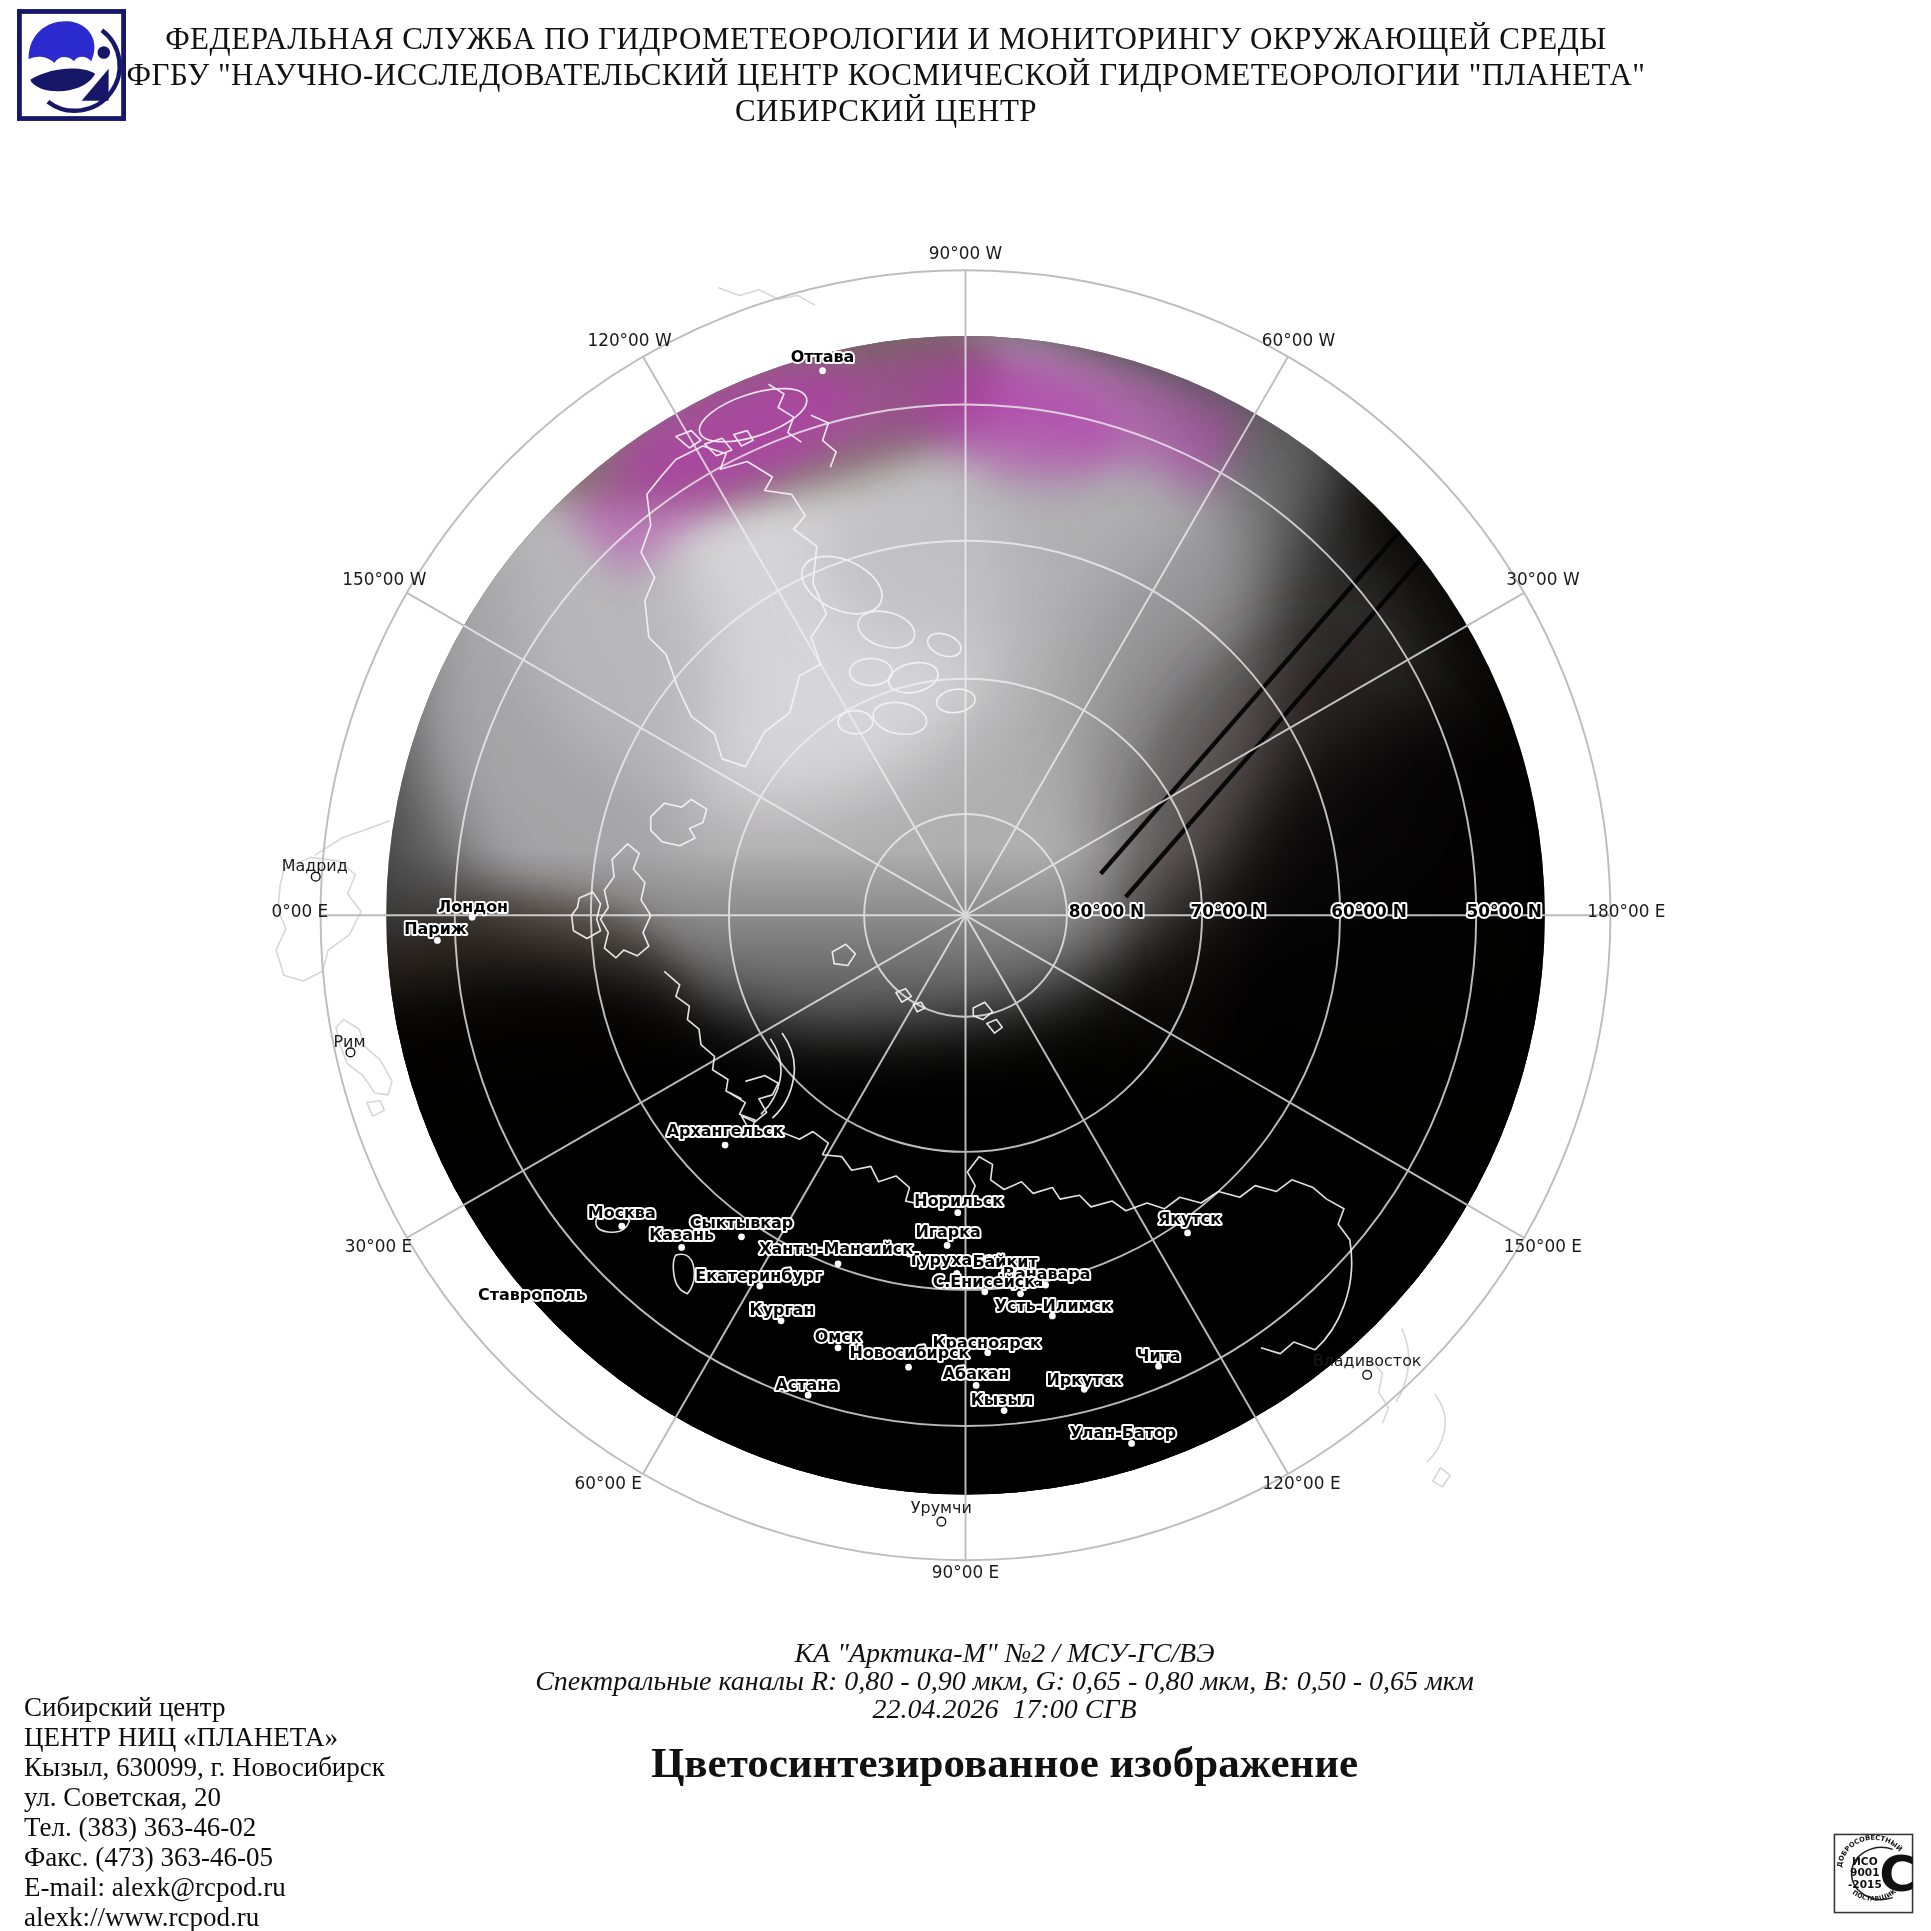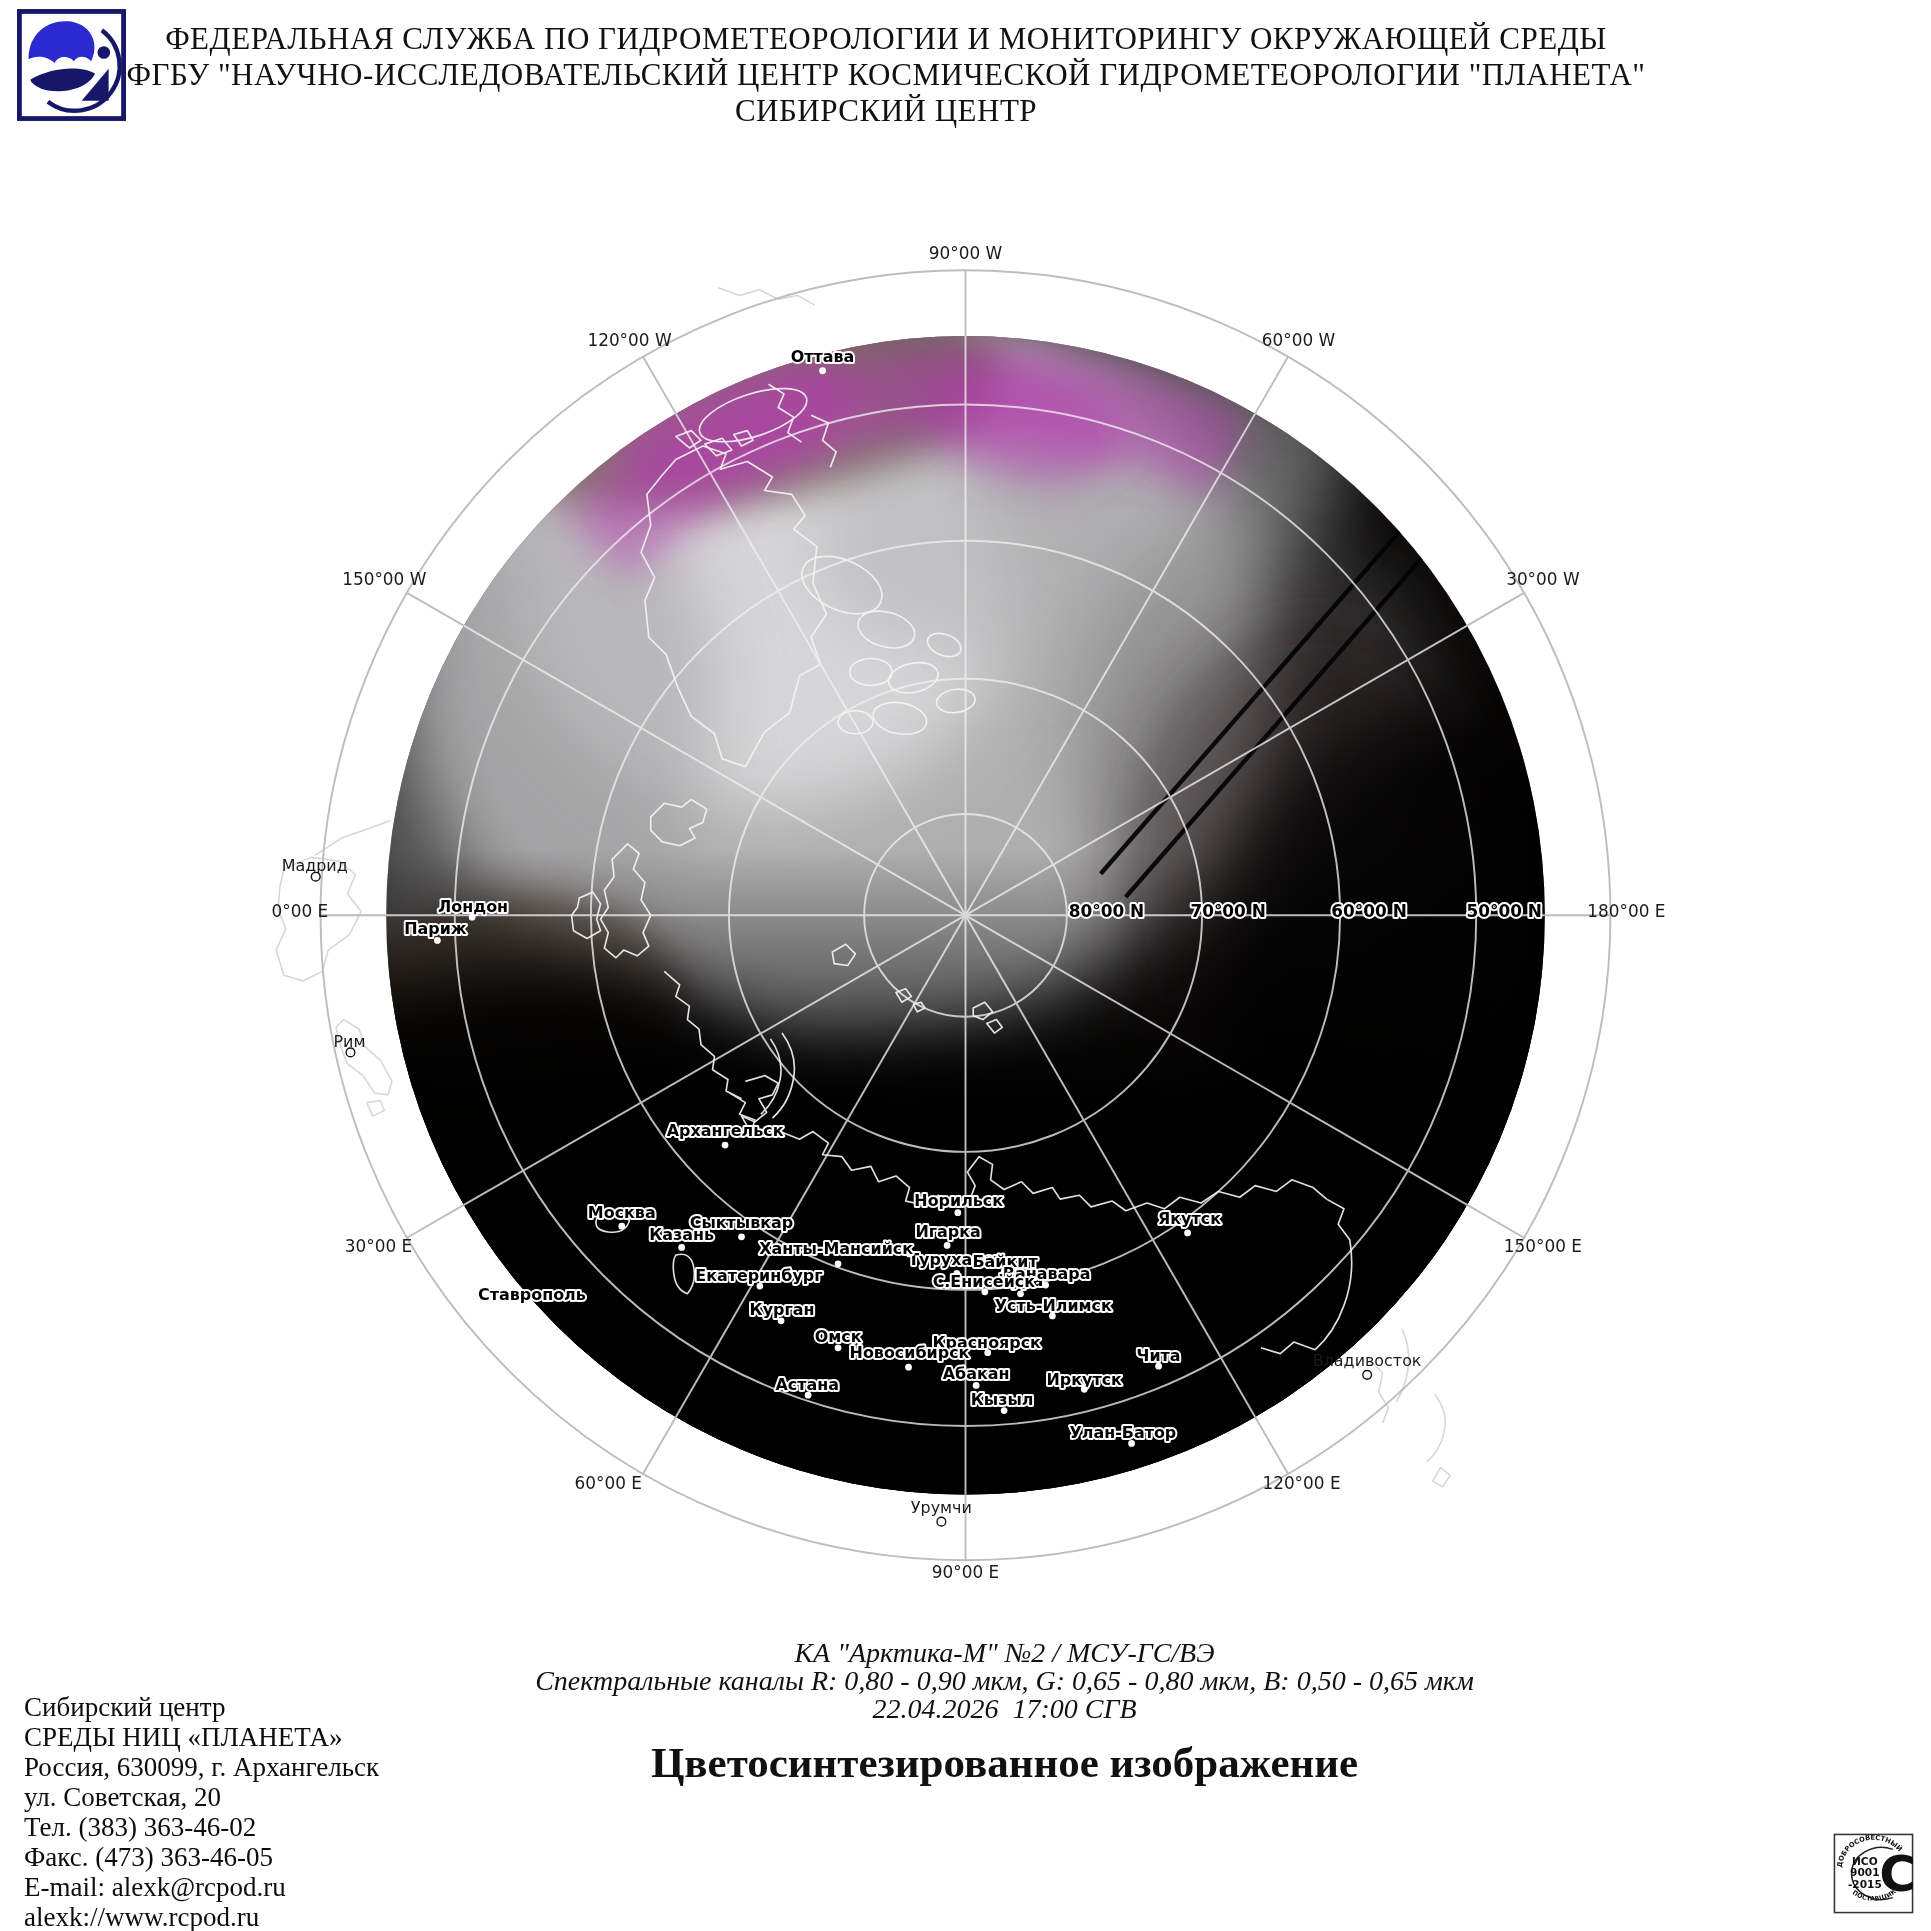--- a/index.html
+++ b/index.html
@@ -256,22 +256,22 @@
 
   <div class="caption">
     <div class="cline">КА "Арктика-М" №2 / МСУ-ГС/ВЭ</div>
     <div class="cline">Спектральные каналы R: 0,80 - 0,90 мкм, G: 0,65 - 0,80 мкм, B: 0,50 - 0,65 мкм</div>
     <div class="cline">22.04.2026  17:00 СГВ</div>
     <div class="ctitle">Цветосинтезированное изображение</div>
   </div>
 
   <div class="contact">
     <div>Сибирский центр</div>
-    <div>СРЕДЫ НИЦ «ПЛАНЕТА»</div>
-    <div>Россия, 630099, г. Архангельск</div>
+    <div>ЦЕНТР НИЦ «ПЛАНЕТА»</div>
+    <div>Кызыл, 630099, г. Новосибирск</div>
     <div>ул. Советская, 20</div>
     <div>Тел. (383) 363-46-02</div>
     <div>Факс. (473) 363-46-05</div>
     <div>E-mail: alexk@rcpod.ru</div>
     <div>alexk://www.rcpod.ru</div>
   </div>
 
   <svg class="stamp" viewBox="0 0 84 84">
     <rect x="1.5" y="1.5" width="81" height="81" fill="#ffffff" stroke="#333" stroke-width="1.6"></rect>
     <path d="M 62,17 A 31,27 0 1 0 62,67" fill="none" stroke="#222" stroke-width="1.6"></path>

